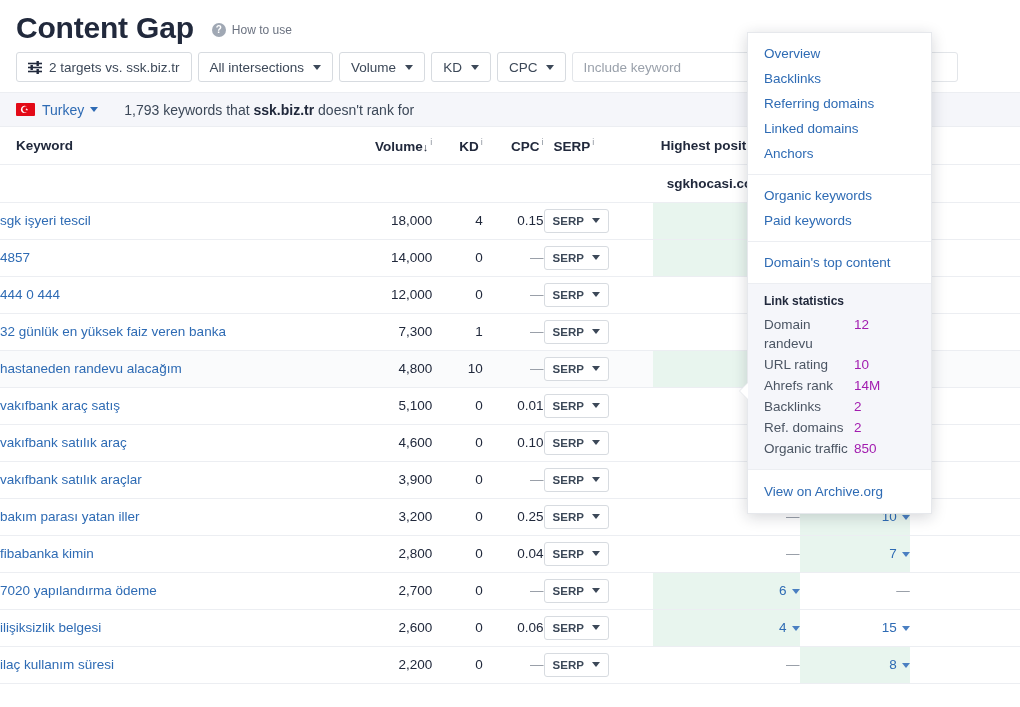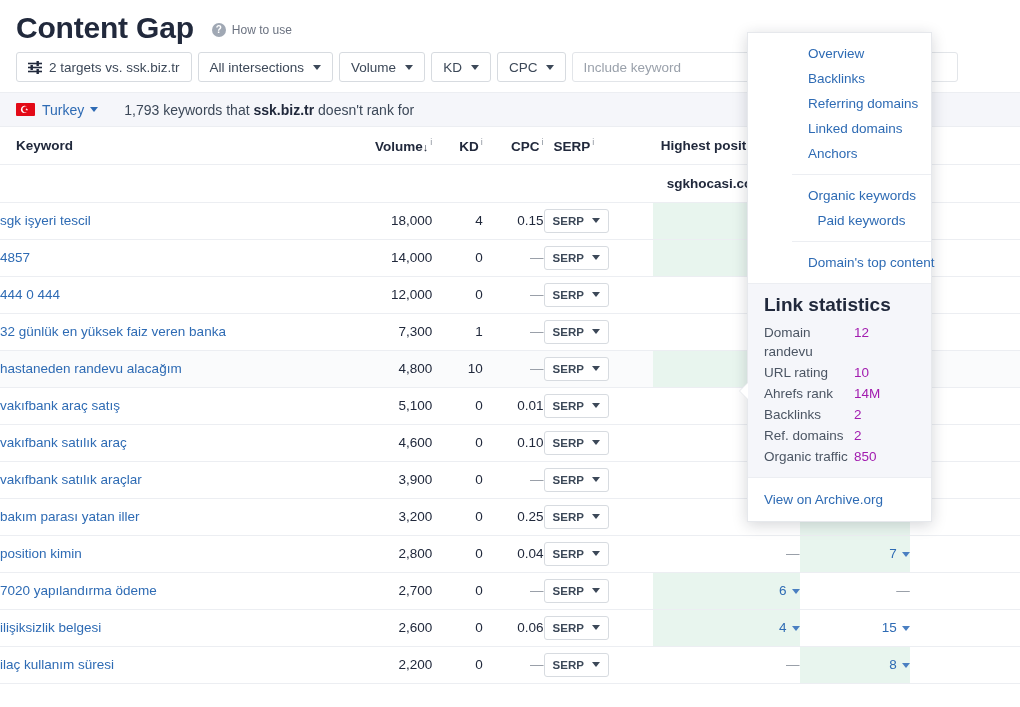--- a/index.html
+++ b/index.html
@@ -167,28 +167,28 @@
   
   .popup {
     position: absolute; left: 747px; top: 32px;
     width: 185px;
     background: #fff;
     border: 1px solid #e6e8ec;
     box-shadow: 0 3px 14px rgba(20,28,45,0.18);
     z-index: 40;
     font-size: 13.5px;
   }
-  .popup-section { padding: 8px 0; margin-left: 44px; }
-  .popup-section + .popup-section { border-top: 1px solid #eceef2; text-align: center; }
+  .popup-section { padding: 8px 0; }
+  .popup-section + .popup-section { border-top: 1px solid #eceef2; }
   .popup-item {
     padding: 3px 16px; color: #2e6bb4; line-height: 19px; white-space: nowrap;
   }
   .popup-stats { background: #f5f6fa; padding: 10px 0 10px 0; border-top:1px solid #eceef2;}
   .popup-stats-title {
-    font-weight: bold; color: #21293c; padding: 0 16px 6px 16px; font-size: 19px;
+    font-weight: bold; color: #21293c; padding: 0 16px 6px 16px; font-size: 12px;
   }
   .stat-row {
     display: flex; padding: 1px 16px; line-height: 19px;
     font-size: 13.5px; color: #4b5563;
   }
   .stat-label { width: 90px; }
   .stat-value { color: #a21caf; }
   .popup-foot { border-top: 1px solid #eceef2; padding: 9px 0; }
   .popup-arrow {
     position: absolute; left: -8px; top: 350px;
@@ -437,21 +437,21 @@
           <td class="serp"><span class="serp-btn">
               <span>SERP</span>
               <span class="caret"></span>
             </span></td>
           <td></td>
           <td class="pos"><span style="color:#8d949e">—</span></td>
           <td class="pos hl"><span class="pos-val">10</span><span class="pos-caret"></span></td>
           <td class="pos"></td>
         </tr>
         <tr>
-          <td class="kw"><a href="#">position kimin</a></td>
+          <td class="kw"><a href="#">fibabanka kimin</a></td>
           <td class="num">2,800</td>
           <td class="num">0</td>
           <td class="num">0.04</td>
           <td class="serp"><span class="serp-btn">
               <span>SERP</span>
               <span class="caret"></span>
             </span></td>
           <td></td>
           <td class="pos"><span style="color:#8d949e">—</span></td>
           <td class="pos hl"><span class="pos-val">7</span><span class="pos-caret"></span></td>

